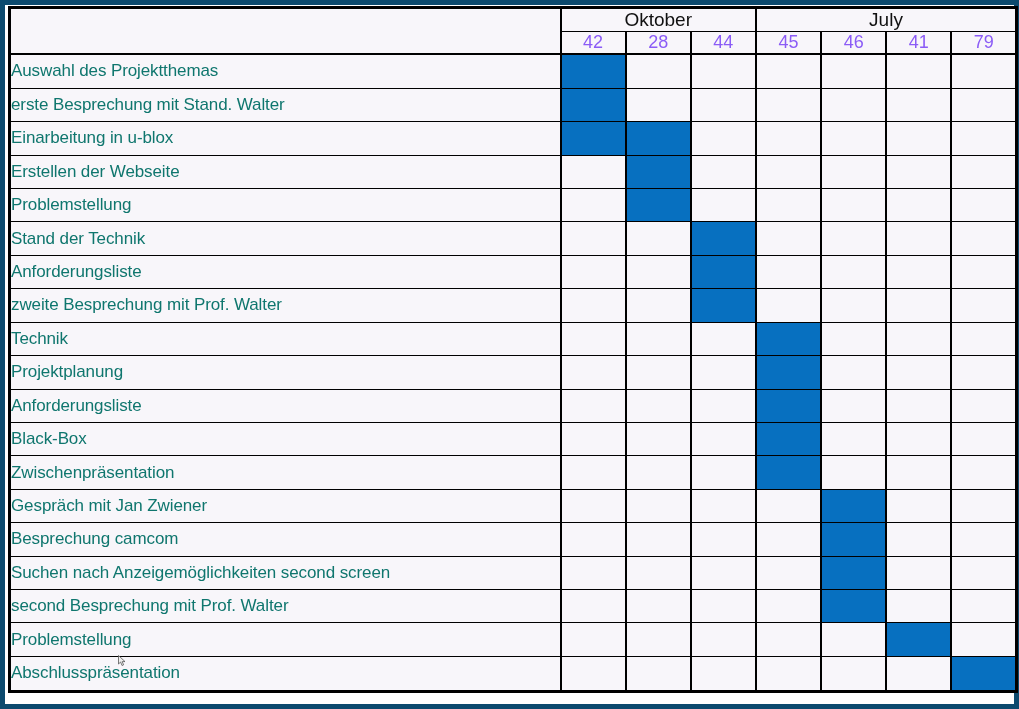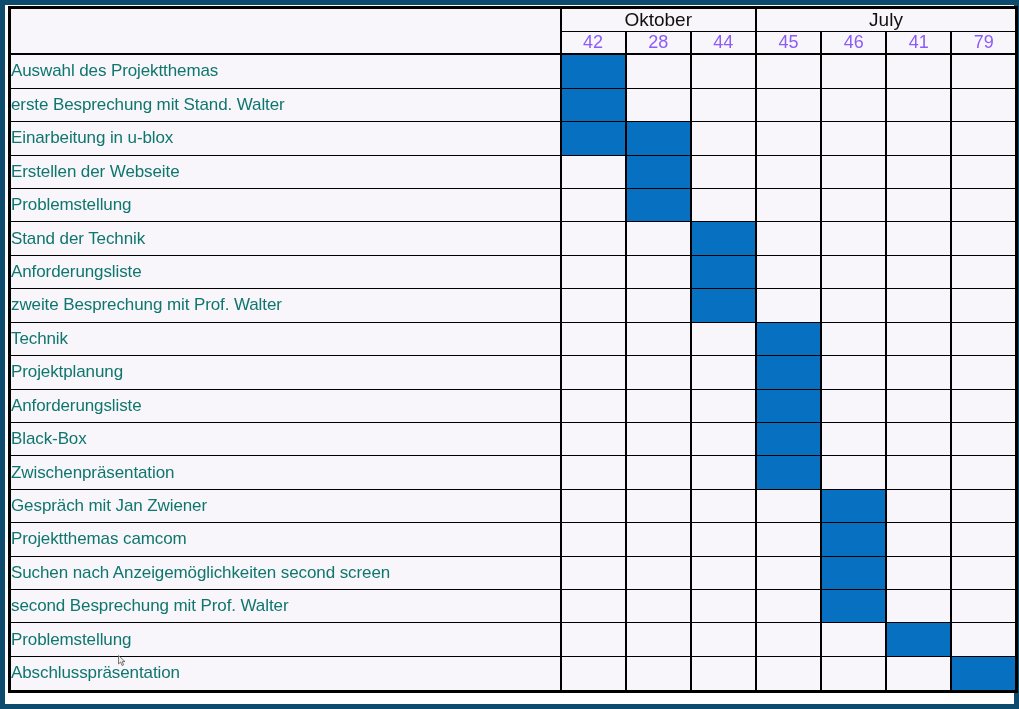--- a/index.html
+++ b/index.html
@@ -276,21 +276,21 @@
           <td class="task-cell">Gespräch mit Jan Zwiener</td>
           <td class="cell-body"></td>
           <td class="cell-body"></td>
           <td class="cell-body"></td>
           <td class="cell-body"></td>
           <td class="cell-body filled"></td>
           <td class="cell-body"></td>
           <td class="cell-body"></td>
         </tr>
         <tr>
-          <td class="task-cell">Projektthemas camcom</td>
+          <td class="task-cell">Besprechung camcom</td>
           <td class="cell-body"></td>
           <td class="cell-body"></td>
           <td class="cell-body"></td>
           <td class="cell-body"></td>
           <td class="cell-body filled"></td>
           <td class="cell-body"></td>
           <td class="cell-body"></td>
         </tr>
         <tr>
           <td class="task-cell">Suchen nach Anzeigemöglichkeiten second screen</td>

